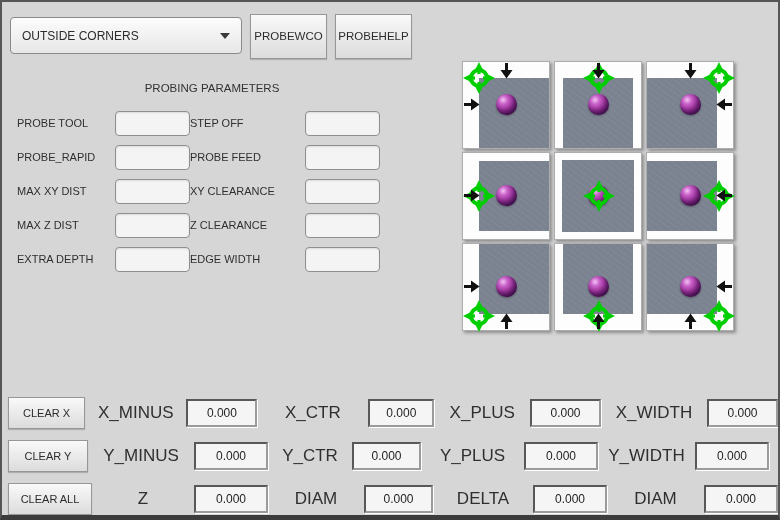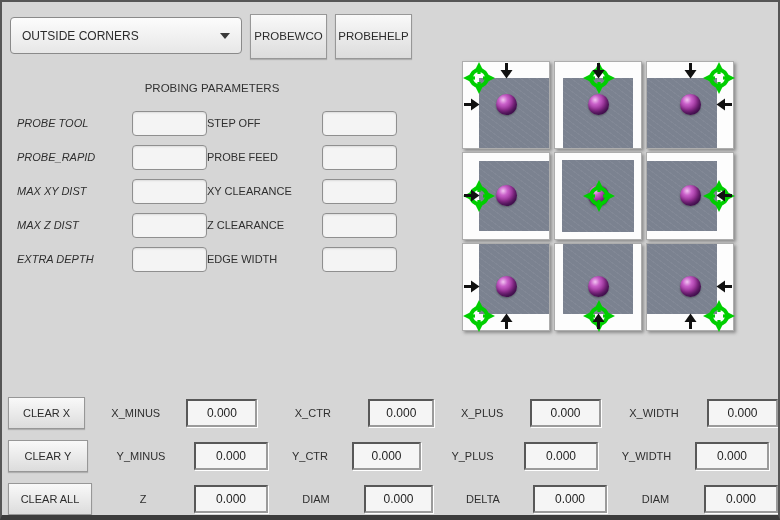--- a/index.html
+++ b/index.html
@@ -23,21 +23,21 @@
     box-shadow:0 1px 1px rgba(0,0,0,.18); color:#2c2c2c; font-family:inherit;
     display:flex; align-items:center; justify-content:center;
     font-size:11.5px; line-height:1.35; cursor:default;
   }
   .top-btn{position:absolute; top:12px; width:77px; height:45px;}
   
   .params-title{position:absolute; left:0; top:80px; width:420px; text-align:center; font-size:11.5px; color:#333;}
   .params{position:absolute; left:0; top:104px; width:420px;}
   .prow{display:flex; align-items:center; height:34px; padding-left:15px;}
   .plabel{font-size:11px; color:#2f2f2f;}
-  .plabel.c0{width:115px;font-style:italic;}
+  .plabel.c0{width:98px;}
   .plabel.c1{width:115px; }
   .pentry{
     width:65px; height:23px; box-sizing:content-box; background:#f4f4f4;
     border:1px solid #8f8f8f; border-radius:4px; box-shadow:inset 0 1px 2px rgba(0,0,0,.10);
     font-family:inherit; font-size:12px; padding:0 4px; color:#222; outline:none;
   }
   
   .probe-grid{
     position:absolute; left:460px; top:59px;
     display:grid; grid-template-columns:repeat(3,88px); grid-auto-rows:88px;
@@ -65,21 +65,21 @@
   .t-middle-left{left:0;top:27px}   .t-center{left:28px;top:27px}       .t-middle-right{left:56px;top:27px}
   .t-bottom-left{left:0;top:56px}   .t-bottom-center{left:28px;top:56px}.t-bottom-right{left:56px;top:56px}
   .arrow{position:absolute; line-height:0;}
   .a-down{left:37px; top:1px;}
   .a-up{left:37px; bottom:1px;}
   .a-right{left:1px; top:36px;}
   .a-left{right:1px; top:36px;}
   
   .rrow{position:absolute; left:0; width:776px; height:34px; display:flex; align-items:center;}
   .rbtn{height:32px; margin-left:6px; font-size:11px;}
-  .rlabel{font-size:11px; text-align:center; color:#2f2f2f;}
+  .rlabel{font-size:17px; text-align:center; color:#2f2f2f;}
   .rbox{
     height:24px; box-sizing:content-box; background:#f5f5f5;
     border-top:2px solid #585858; border-left:2px solid #585858;
     border-right:2px solid #9b9b9b; border-bottom:2px solid #9b9b9b;
     box-shadow:1px 1px 0 #ffffff;
     display:flex; align-items:center; justify-content:center; font-size:12px; color:#1e1e1e;
   }
 </style>
 </head>
 <body>

